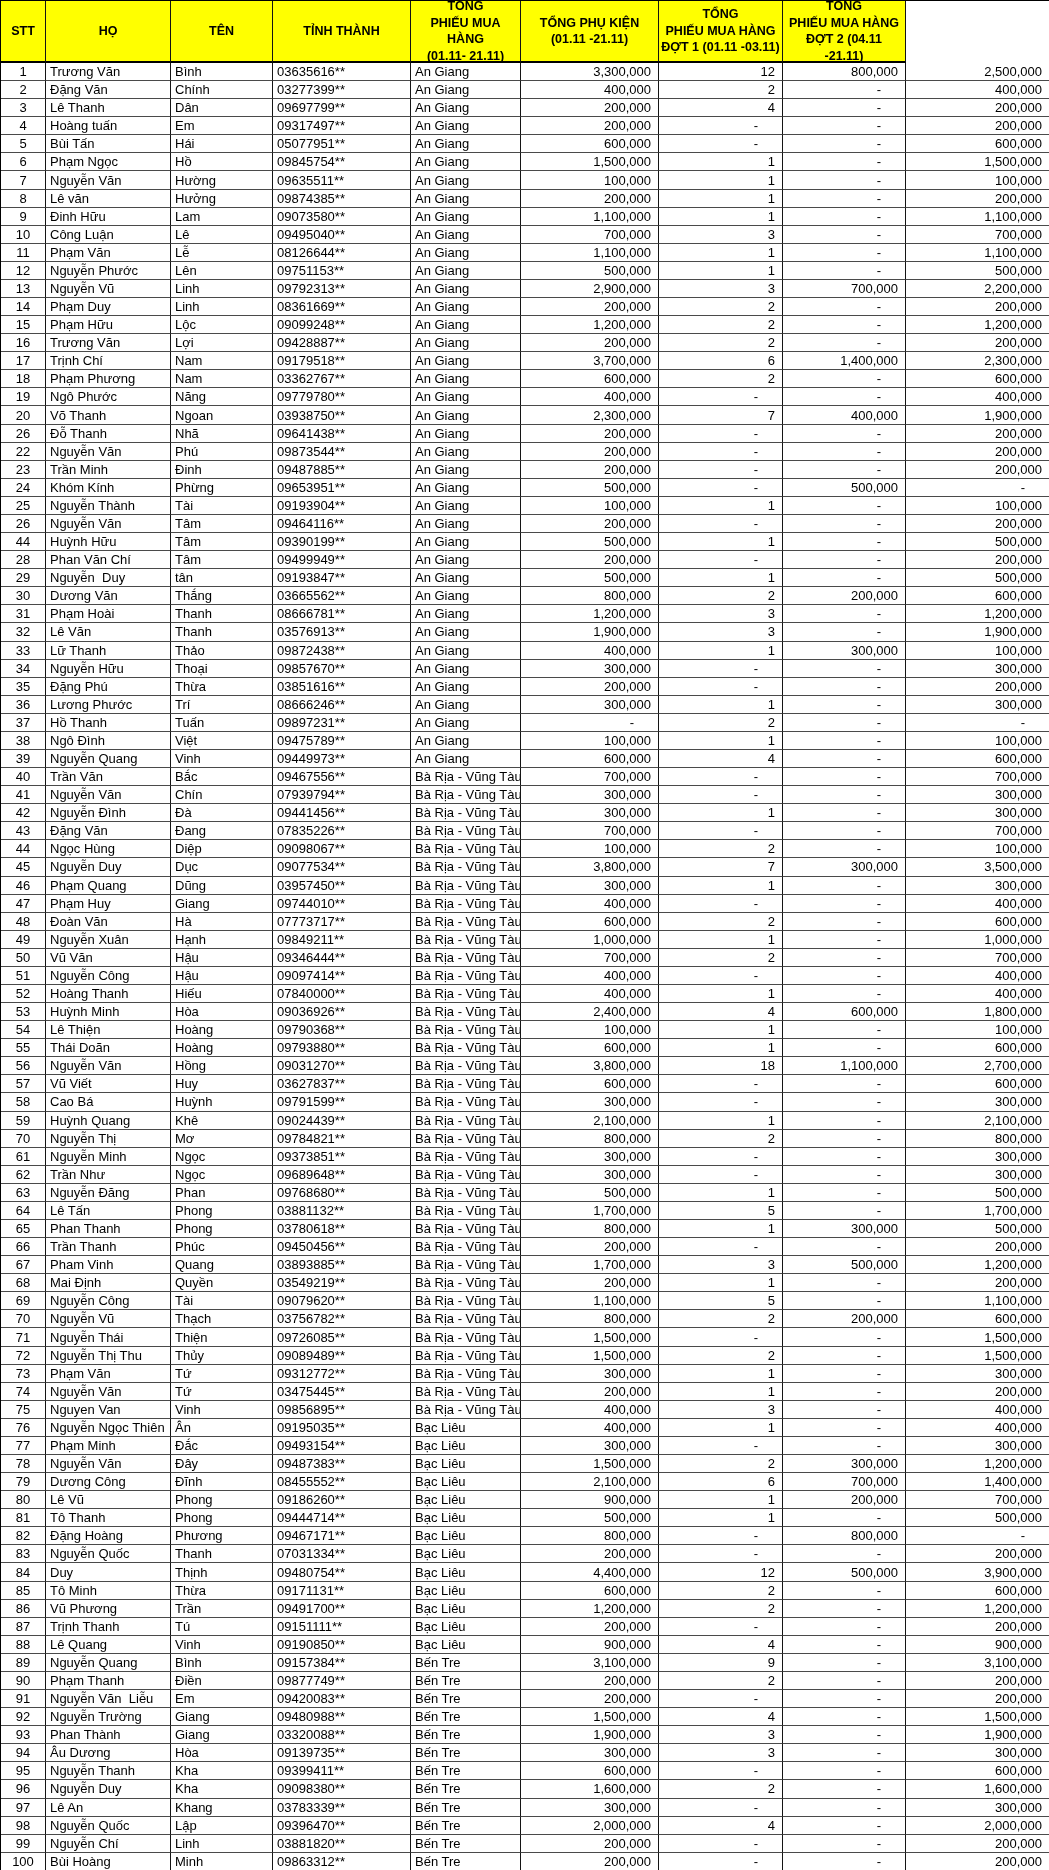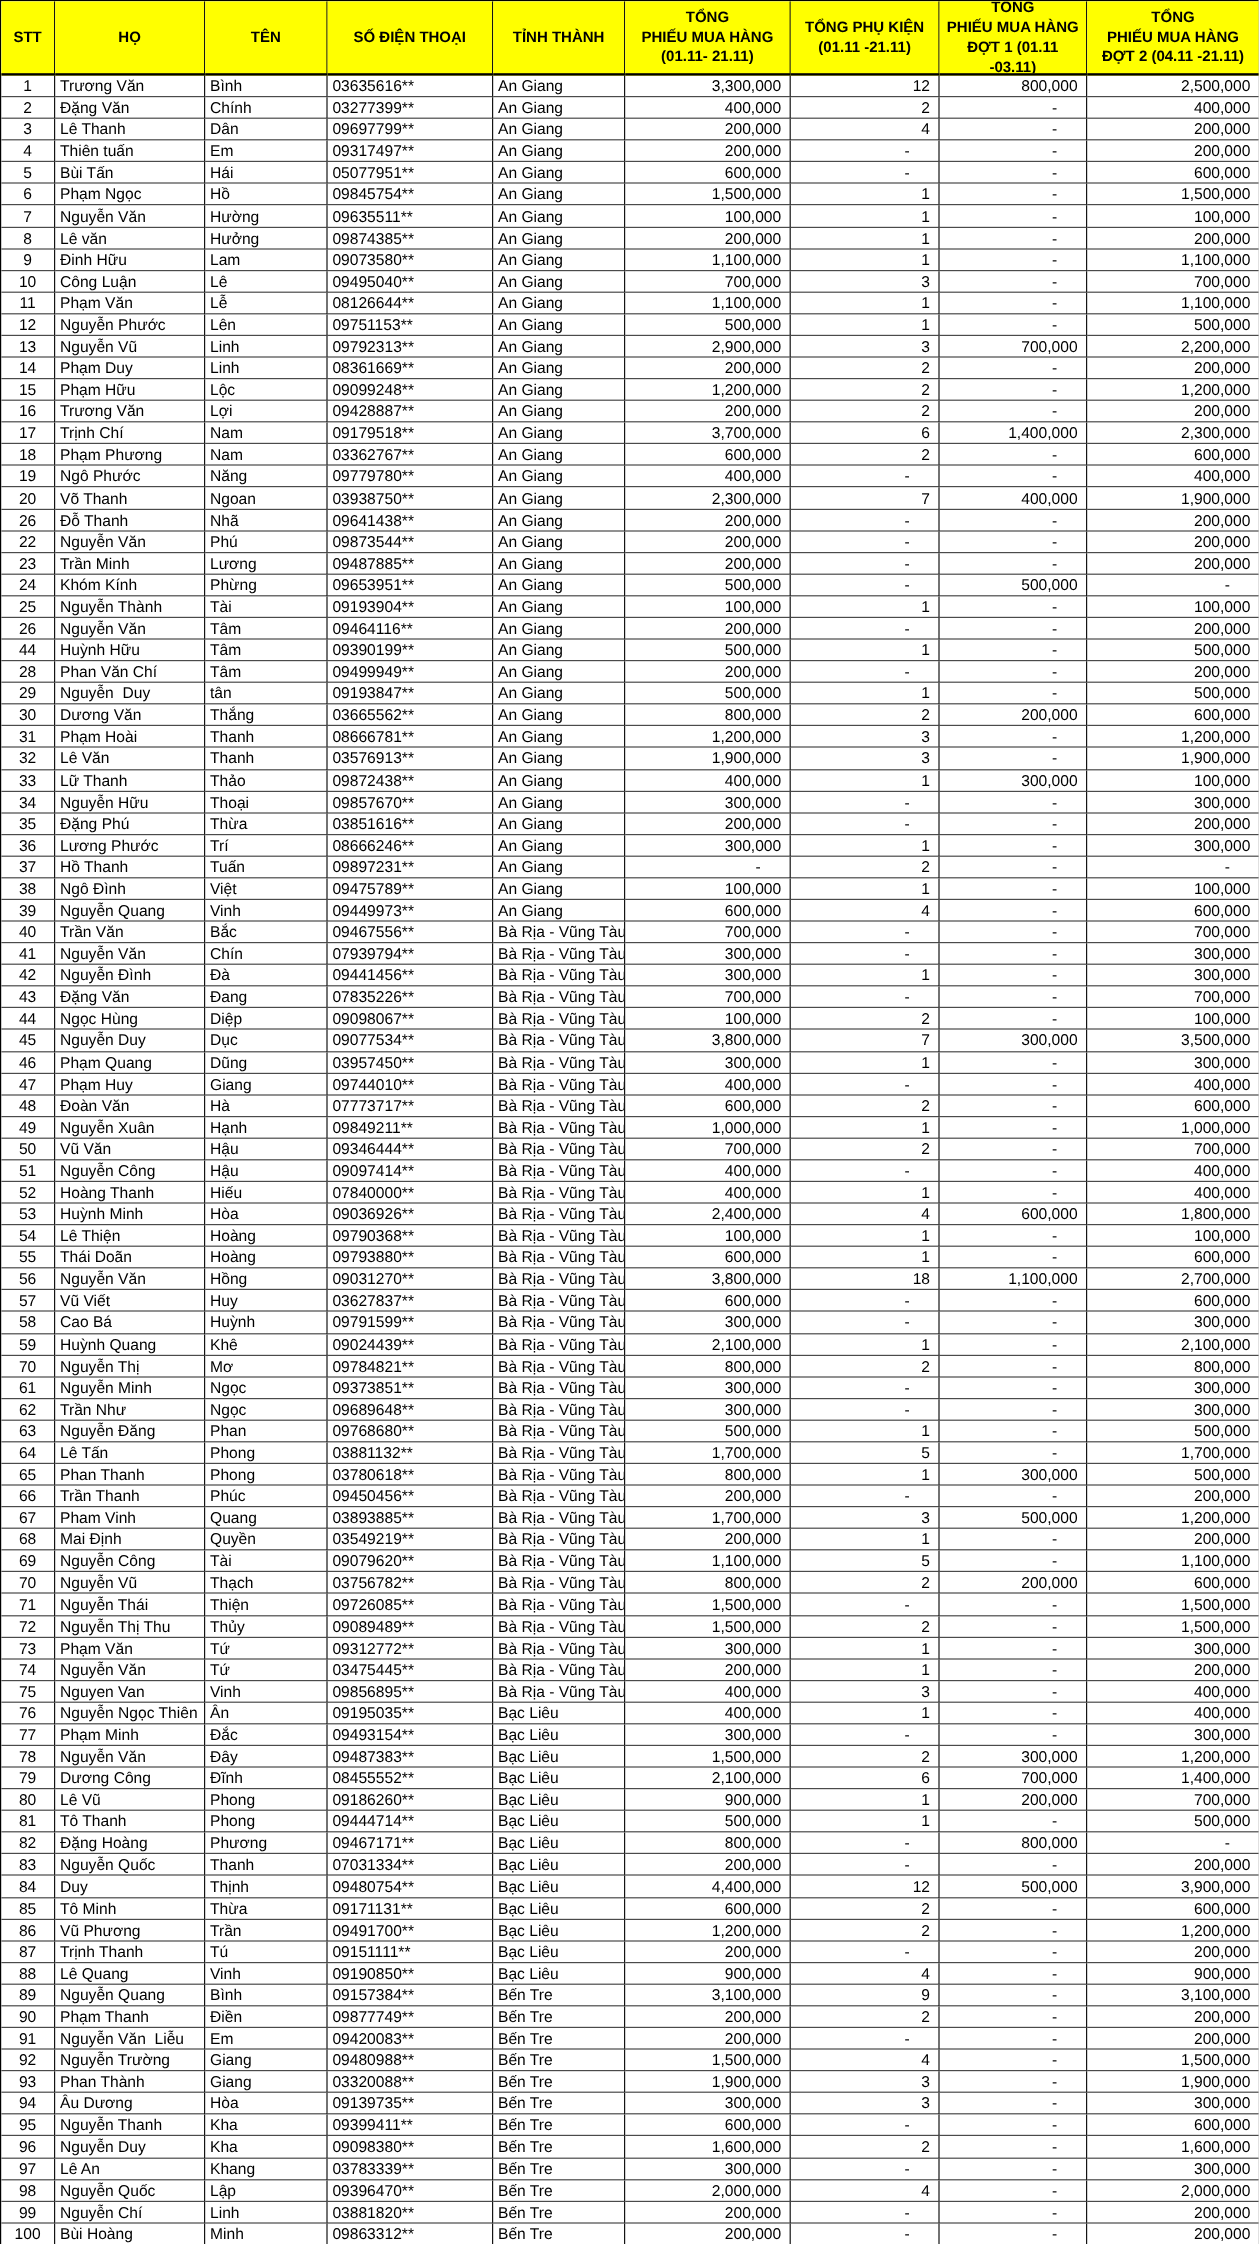--- a/index.html
+++ b/index.html
@@ -51,21 +51,20 @@
   .align-right.dash{padding-right:24px;}
 </style>
 </head>
 <body>
 
 <div class="sheet">
   <div class="thead" id="thead">
       <div class="hcell">STT</div>
       <div class="hcell">HỌ</div>
       <div class="hcell">TÊN</div>
-      <div class="hcell">SỐ ĐIỆN THOẠI</div>
       <div class="hcell">TỈNH THÀNH</div>
       <div class="hcell">TỔNG
 PHIẾU MUA HÀNG
 (01.11- 21.11)</div>
       <div class="hcell">TỔNG PHỤ KIỆN
 (01.11 -21.11)</div>
       <div class="hcell">TỔNG
 PHIẾU MUA HÀNG
 ĐỢT 1 (01.11 -03.11)</div>
       <div class="hcell">TỔNG
@@ -101,21 +100,21 @@
         <div class="cell align-left">Dân</div>
         <div class="cell align-left">09697799**</div>
         <div class="cell align-left">An Giang</div>
         <div class="cell align-right">200,000</div>
         <div class="cell align-right">4</div>
         <div class="cell align-right dash">-</div>
         <div class="cell align-right">200,000</div>
       </div>
       <div class="trow">
         <div class="cell align-center">4</div>
-        <div class="cell align-left">Thiên tuấn</div>
+        <div class="cell align-left">Hoàng tuấn</div>
         <div class="cell align-left">Em</div>
         <div class="cell align-left">09317497**</div>
         <div class="cell align-left">An Giang</div>
         <div class="cell align-right">200,000</div>
         <div class="cell align-right dash">-</div>
         <div class="cell align-right dash">-</div>
         <div class="cell align-right">200,000</div>
       </div>
       <div class="trow">
         <div class="cell align-center">5</div>
@@ -311,21 +310,21 @@
         <div class="cell align-left">09873544**</div>
         <div class="cell align-left">An Giang</div>
         <div class="cell align-right">200,000</div>
         <div class="cell align-right dash">-</div>
         <div class="cell align-right dash">-</div>
         <div class="cell align-right">200,000</div>
       </div>
       <div class="trow">
         <div class="cell align-center">23</div>
         <div class="cell align-left">Trần Minh</div>
-        <div class="cell align-left">Lương</div>
+        <div class="cell align-left">Đinh</div>
         <div class="cell align-left">09487885**</div>
         <div class="cell align-left">An Giang</div>
         <div class="cell align-right">200,000</div>
         <div class="cell align-right dash">-</div>
         <div class="cell align-right dash">-</div>
         <div class="cell align-right">200,000</div>
       </div>
       <div class="trow">
         <div class="cell align-center">24</div>
         <div class="cell align-left">Khóm Kính</div>

